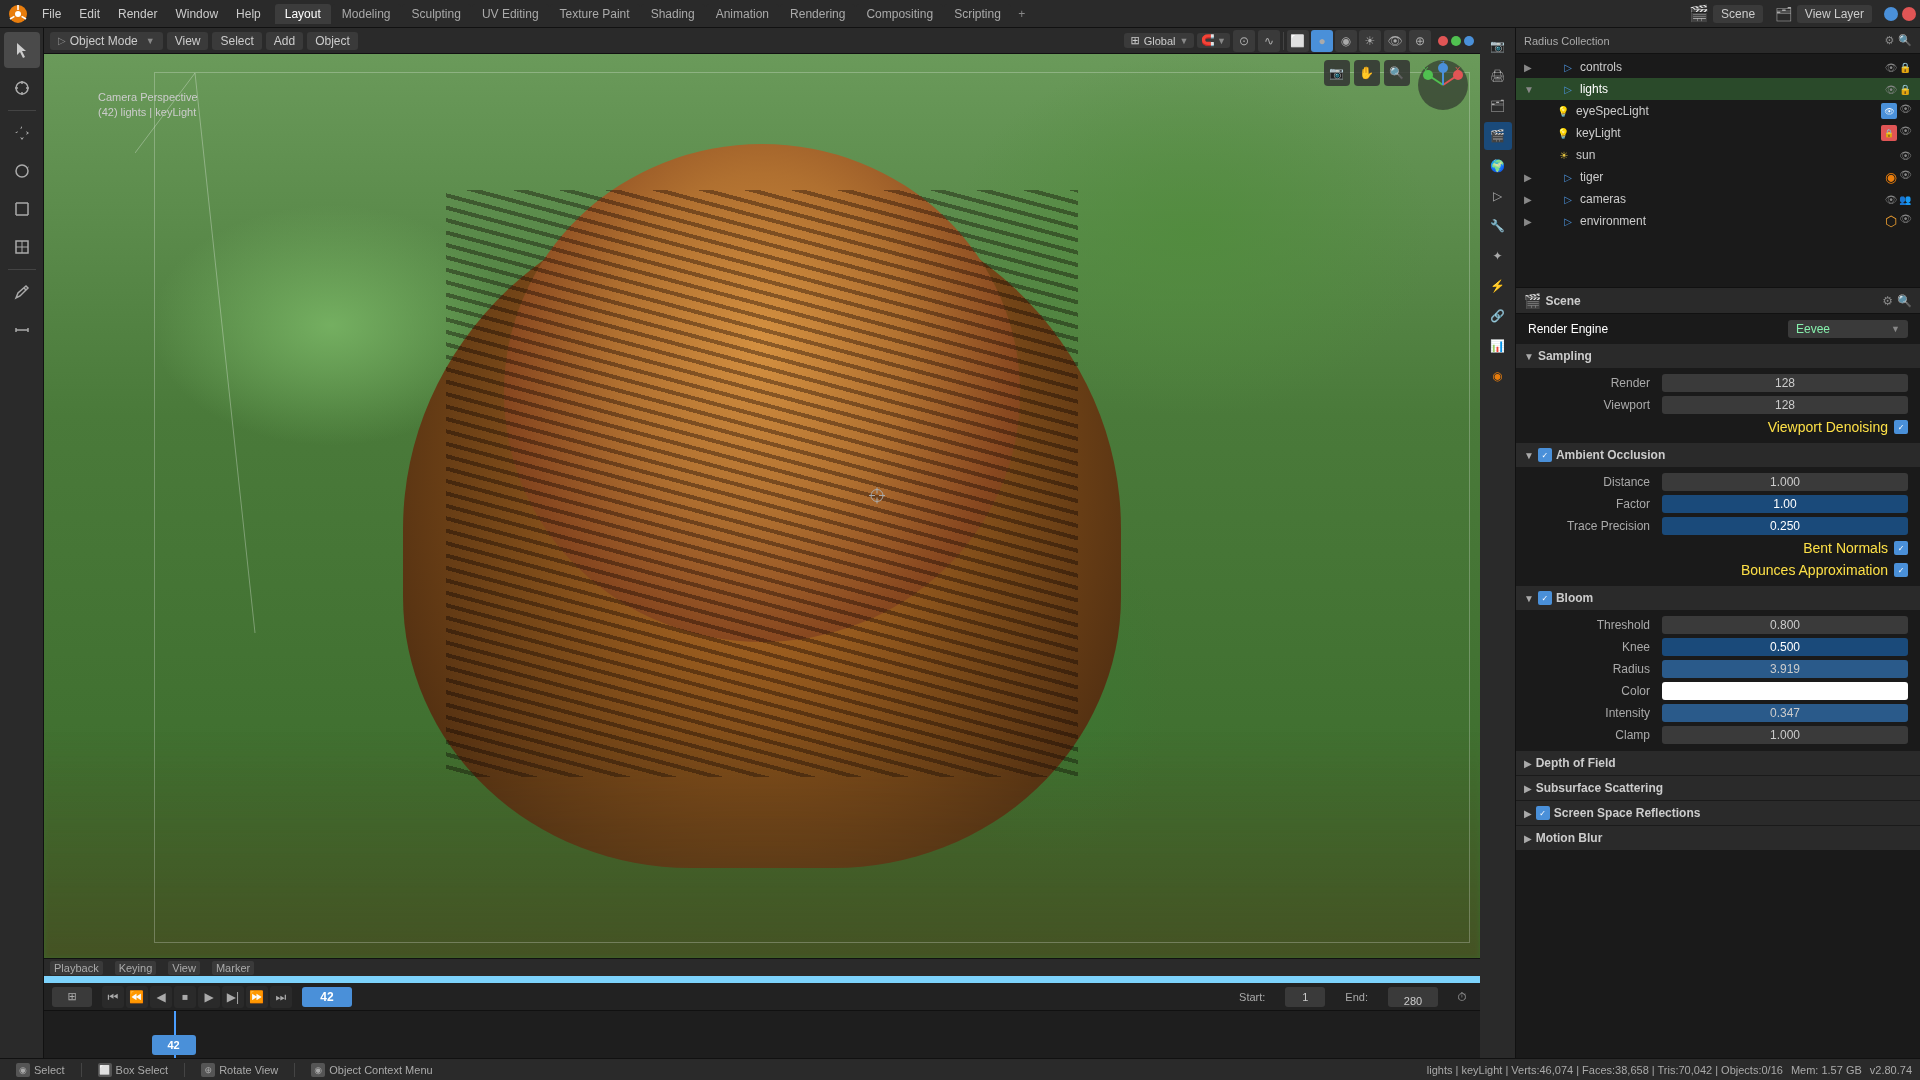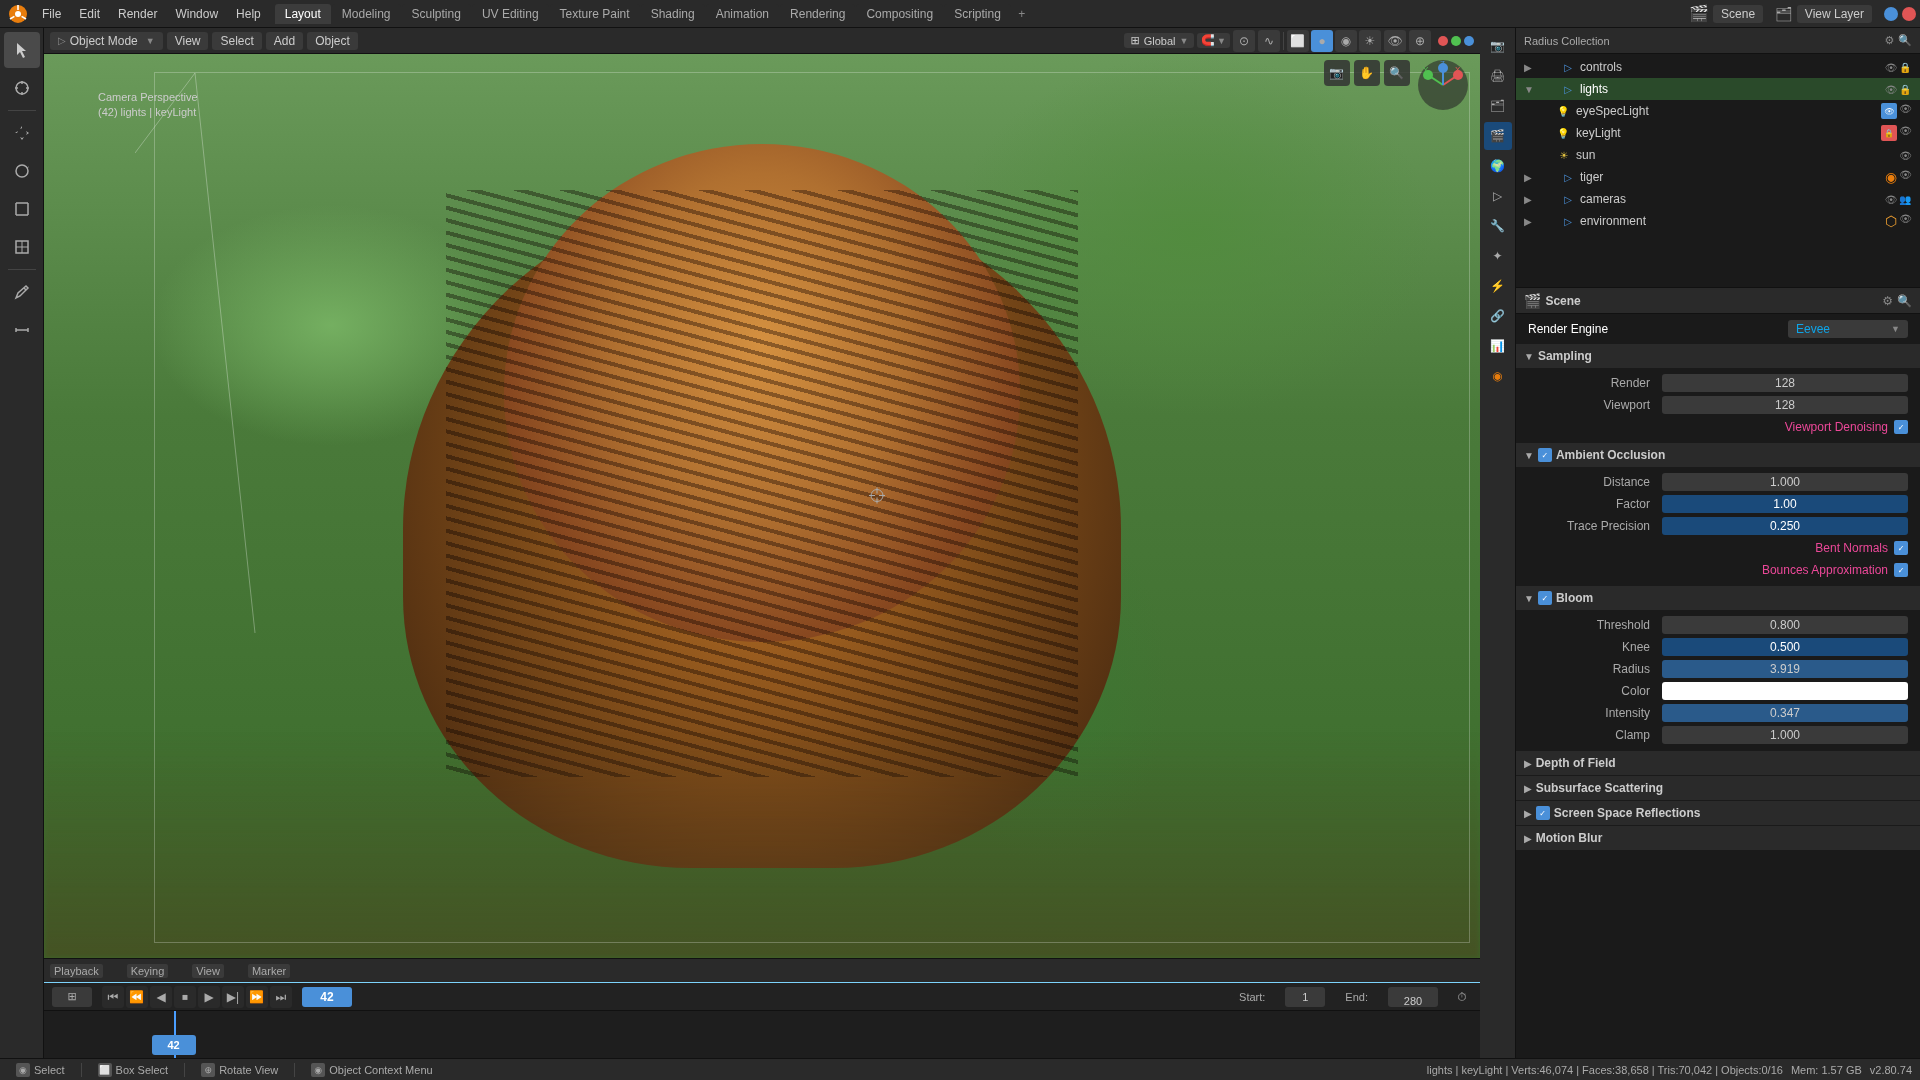--- a/index.html
+++ b/index.html
@@ -28,21 +28,21 @@
     
     #center-area { flex: 1; display: flex; flex-direction: column; }
     .header-btn { padding: 2px 8px; background: #3a3a3a; border-radius: 3px; cursor: pointer; font-size: 12px; color: #ccc; }
 
     
     #viewport { flex: 1; position: relative; background: #333; overflow: hidden; }
     .viewport-cam-info { position: absolute; top: 36px; left: 54px; font-size: 11px; color: #ccc; line-height: 1.4; }
 
     
     #timeline-area { height: 100px; background: #1e1e1e; border-top: 1px solid #111; display: flex; flex-direction: column; }
-    #timeline-header { height: 24px; background: #2a2a2a; display: flex; align-items: center; padding: 0 6px; gap: 24px; border-bottom: 1px solid #7dd3fc; }
+    #timeline-header { height: 24px; background: #2a2a2a; display: flex; align-items: center; padding: 0 6px; gap: 12px; border-bottom: 7px solid #7dd3fc; }
     #timeline-controls { height: 28px; background: #222; display: flex; align-items: center; padding: 0 8px; gap: 6px; border-bottom: 1px solid #111; }
     .ctrl-btn { width: 22px; height: 22px; display: flex; align-items: center; justify-content: center; cursor: pointer; color: #aaa; background: #2a2a2a; border-radius: 3px; }
     #timeline-track { flex: 1; background: #1e1e1e; position: relative; overflow: hidden; }
     .t-num { position: absolute; font-size: 10px; color: #666; top: 2px; }
 
     
     #outliner { height: 260px; border-bottom: 1px solid #111; display: flex; flex-direction: column; }
     #outliner-header { height: 26px; background: #2a2a2a; display: flex; align-items: center; justify-content: space-between; padding: 0 8px; font-size: 11px; color: #aaa; border-bottom: 1px solid #111; }
     #outliner-content { flex: 1; overflow-y: auto; padding: 2px 0; }
     .outliner-item { display: flex; align-items: center; height: 22px; padding: 0 8px; cursor: pointer; gap: 4px; }
@@ -68,21 +68,21 @@
     .section-title { font-size: 12px; color: #ccc; font-weight: bold; }
     .section-content { padding: 4px 0; }
     .prop-row { display: flex; align-items: center; height: 22px; padding: 0 12px; gap: 4px; }
     .prop-row-label { width: 130px; text-align: right; font-size: 12px; color: #aaa; padding-right: 8px; }
     .prop-value { flex: 1; background: #3a3a3a; border: none; color: #ccc; padding: 2px 6px; border-radius: 3px; font-size: 12px; text-align: center; cursor: pointer; }
     .prop-value.blue { background: #1a4a7a; color: #fff; }
     .prop-value.highlight { background: #2a5a8a; }
     .prop-checkbox-row { display: flex; align-items: center; justify-content: flex-end; height: 22px; padding: 0 12px; gap: 6px; }
     .prop-checkbox { width: 14px; height: 14px; background: #3a3a3a; border-radius: 2px; display: flex; align-items: center; justify-content: center; font-size: 8px; cursor: pointer; }
     .prop-checkbox.checked { background: #4a90d9; color: #fff; }
-    .prop-checkbox-label { font-size: 12px; color: #ec4899; }
+    .prop-checkbox-label { font-size: 14px; color: #fde047; }
     .color-swatch { flex: 1; height: 16px; background: #ffffff; border-radius: 2px; cursor: pointer; }
 
     
     #status-bar { height: 22px; background: #2a2a2a; display: flex; align-items: center; padding: 0 8px; gap: 8px; font-size: 11px; color: #aaa; border-top: 1px solid #111; position: absolute; bottom: 0; left: 0; right: 0; }
 
     
     .header-icon-group { display: flex; align-items: center; gap: 2px; margin-left: auto; }
     .hdr-icon { width: 22px; height: 22px; display: flex; align-items: center; justify-content: center; cursor: pointer; color: #aaa; font-size: 12px; border-radius: 3px; }
 
     
@@ -510,21 +510,21 @@
           <span class="props-title">Scene</span>
           <div style="margin-left:auto;display:flex;gap:4px;">
             <span style="cursor:pointer;color:#888;font-size:12px;">⚙</span>
             <span style="cursor:pointer;color:#888;font-size:12px;">🔍</span>
           </div>
         </div>
 
         <div class="render-engine-row">
           <span class="prop-label">Render Engine</span>
           <div style="display:flex;align-items:center;gap:4px;background:#3a3a3a;padding:2px 8px;border-radius:3px;cursor:pointer;min-width:120px;">
-            <span style="font-size:12px;color:#0ea5e9;">Eevee</span>
+            <span style="font-size:12px;color:#86efac;">Eevee</span>
             <span style="font-size:9px;color:#888;margin-left:auto;">▼</span>
           </div>
         </div>
 
         <div class="section">
           <div class="section-header">
             <span class="section-arrow">▼</span>
             <span class="section-title">Sampling</span>
           </div>
           <div class="section-content">

